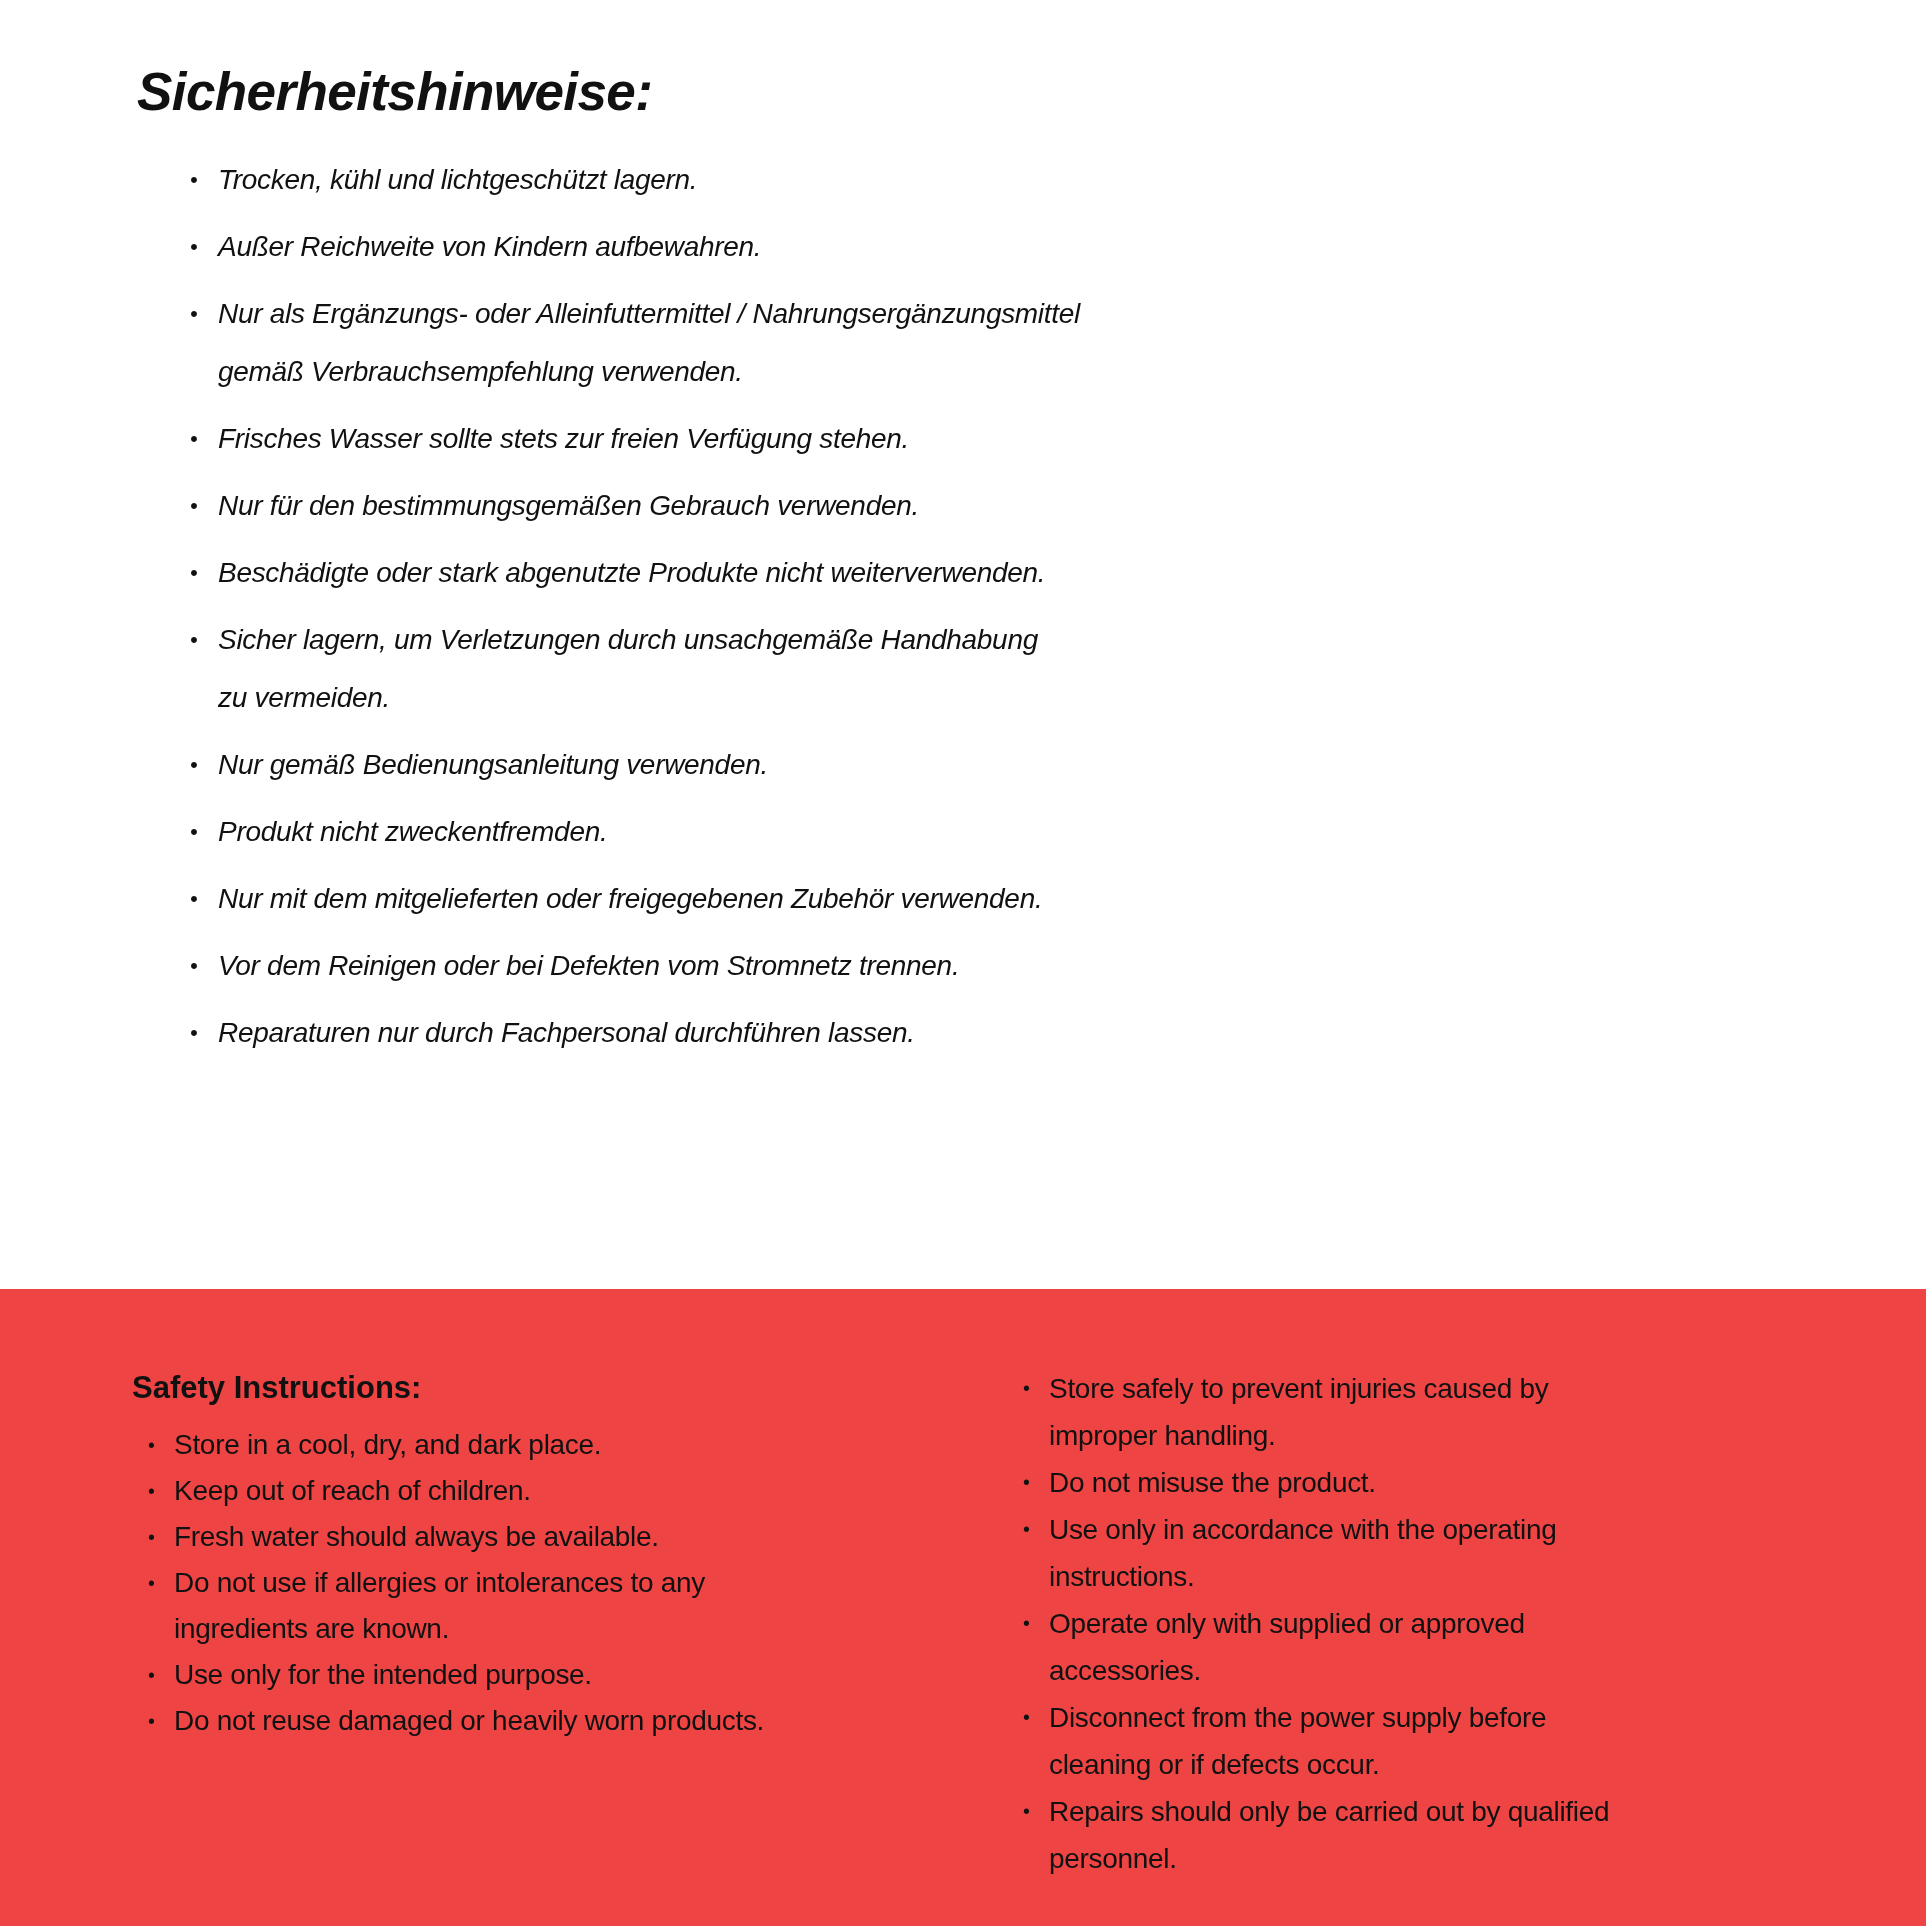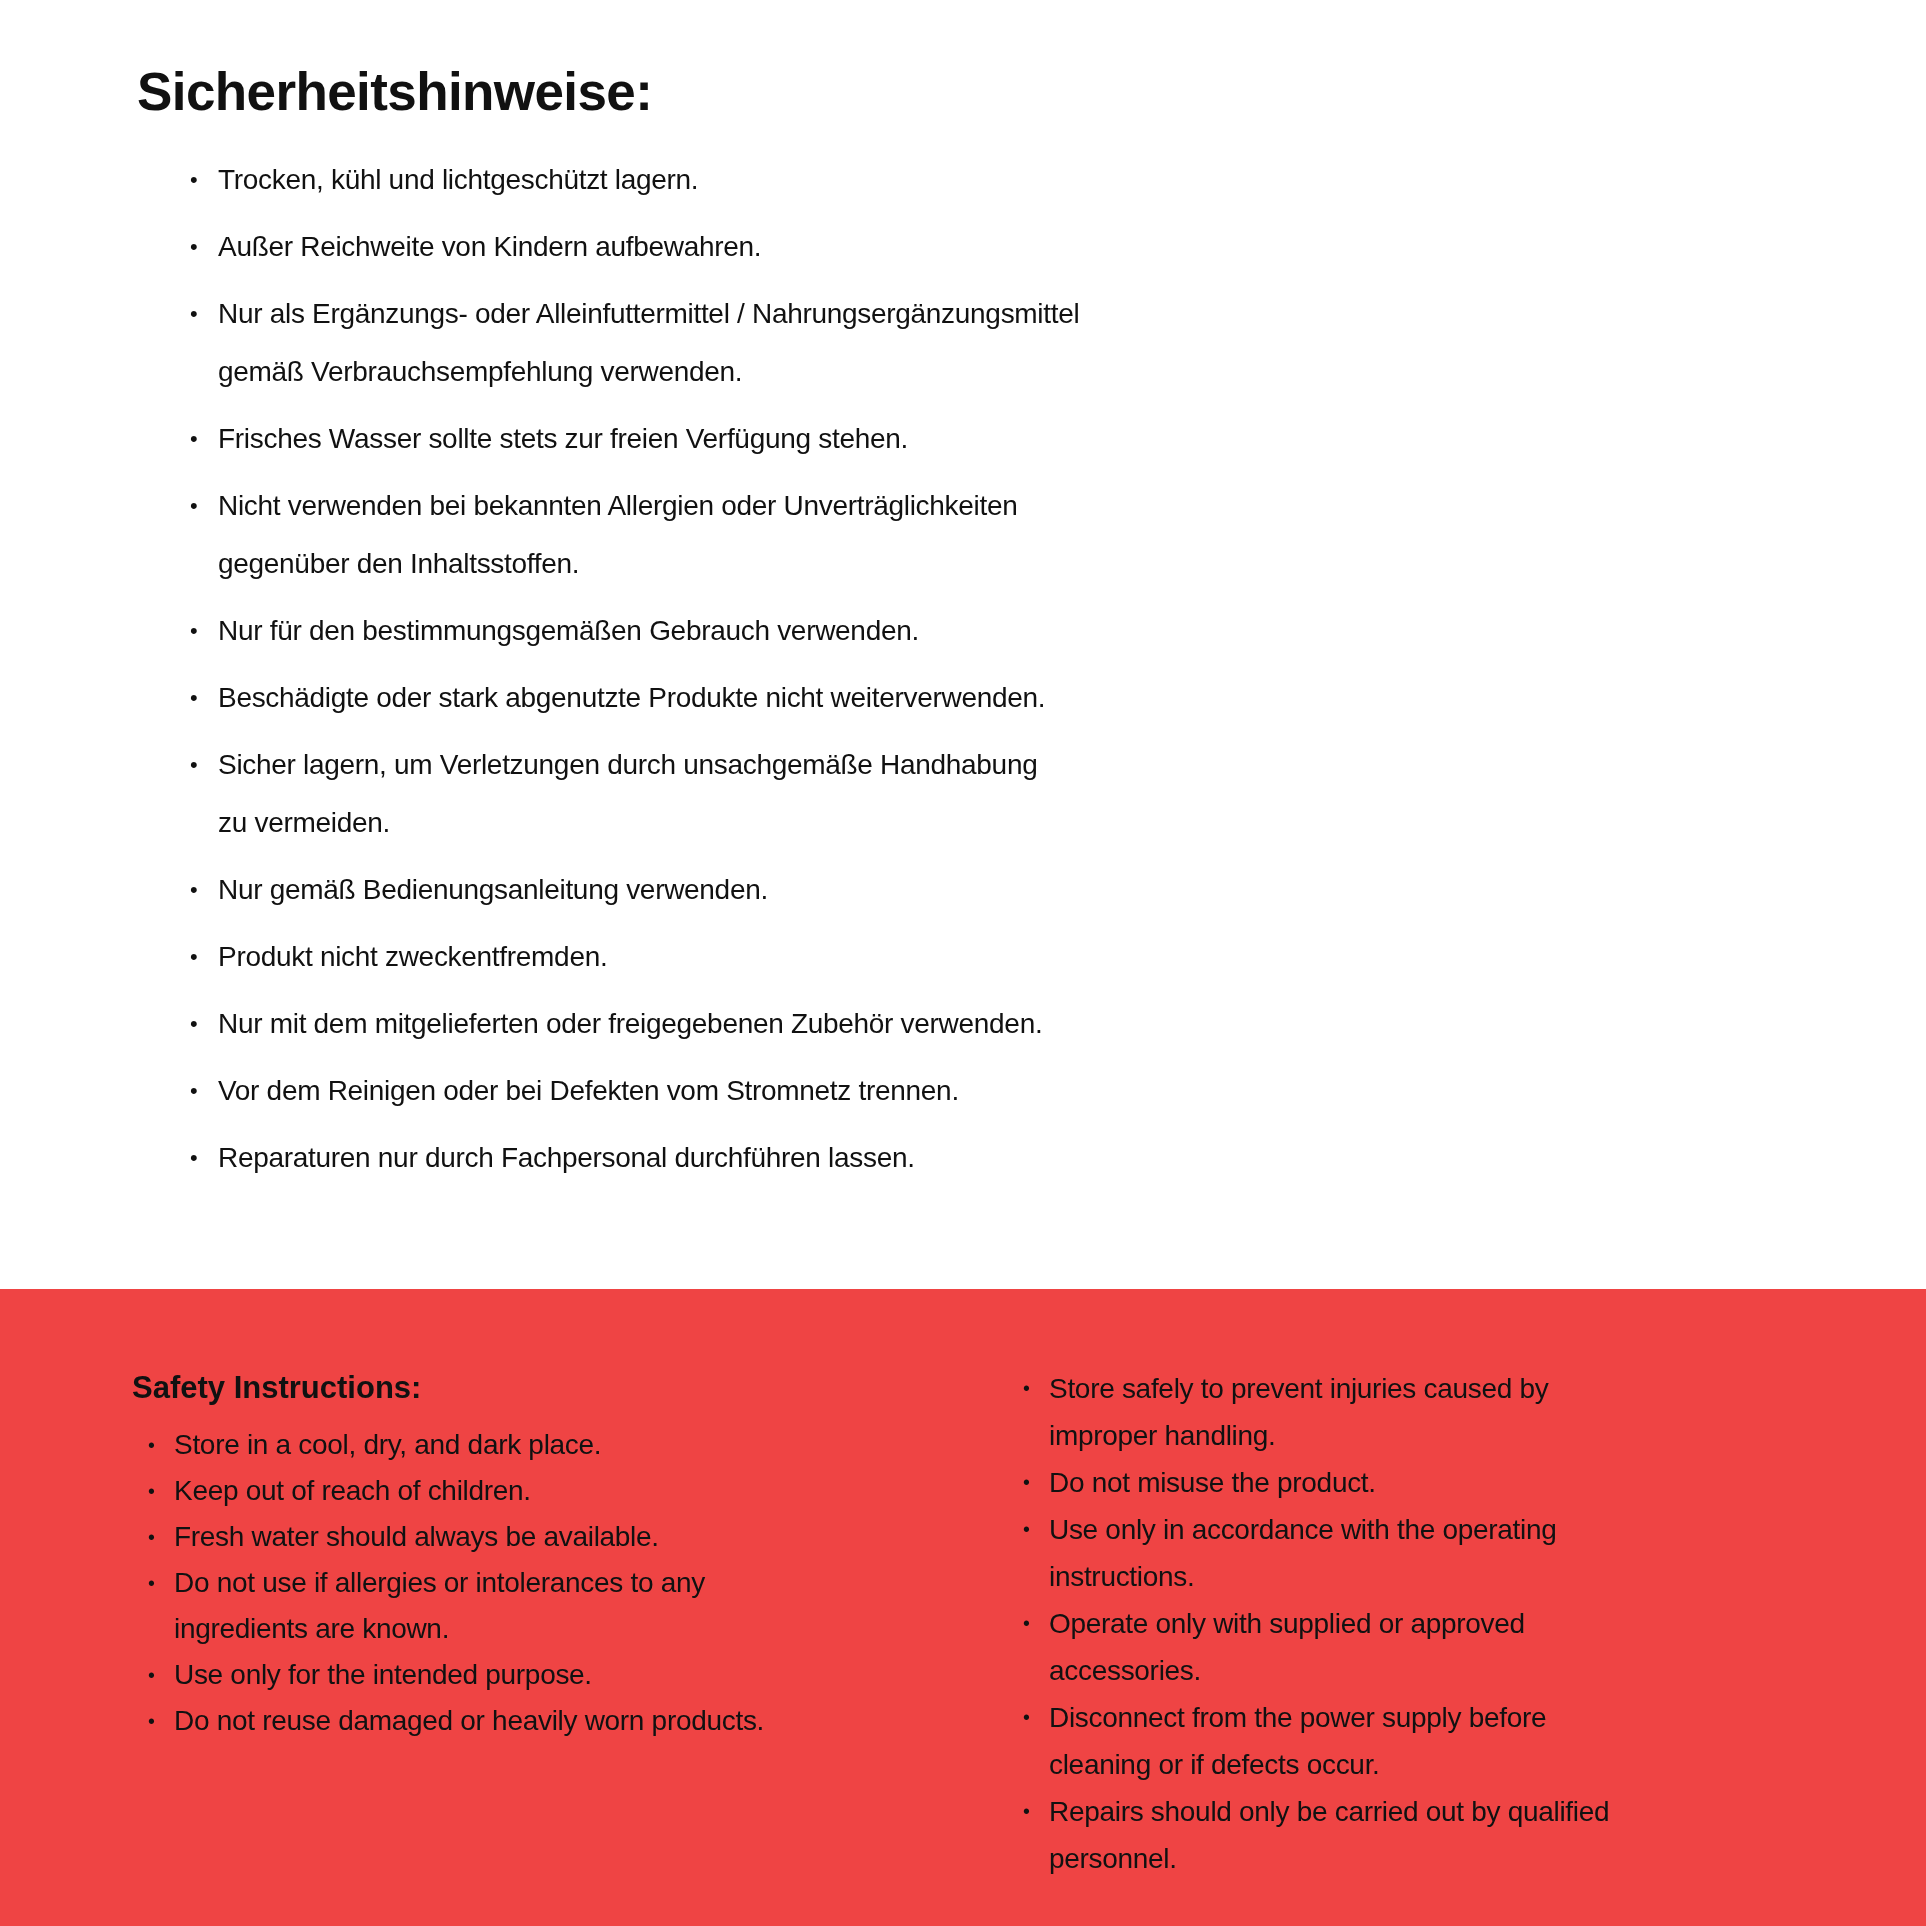--- a/index.html
+++ b/index.html
@@ -11,20 +11,21 @@
     font-family: "Liberation Sans", sans-serif;
     overflow: hidden;
   }
   main { width: 1926px; height: 1926px; }
 
   
   .german {
     box-sizing: border-box;
     height: 1289px;
     padding: 61px 103px 0 137px;
+    font-style: italic;
   }
   .german h1 {
     margin: 0 0 29px 0;
     font-size: 53px;
     line-height: 61px;
     font-weight: 700;
     letter-spacing: -0.6px;
   }
   .de-list {
     list-style: none;
@@ -89,22 +90,20 @@
 
 <main>
   <section class="german">
     <h1>Sicherheitshinweise:</h1>
     <ul class="de-list">
         <li>Trocken, kühl und lichtgeschützt lagern.</li>
         <li>Außer Reichweite von Kindern aufbewahren.</li>
         <li>Nur als Ergänzungs- oder Alleinfuttermittel / Nahrungsergänzungsmittel
 gemäß Verbrauchsempfehlung verwenden.</li>
         <li>Frisches Wasser sollte stets zur freien Verfügung stehen.</li>
-        <li>Nicht verwenden bei bekannten Allergien oder Unverträglichkeiten
-gegenüber den Inhaltsstoffen.</li>
         <li>Nur für den bestimmungsgemäßen Gebrauch verwenden.</li>
         <li>Beschädigte oder stark abgenutzte Produkte nicht weiterverwenden.</li>
         <li>Sicher lagern, um Verletzungen durch unsachgemäße Handhabung
 zu vermeiden.</li>
         <li>Nur gemäß Bedienungsanleitung verwenden.</li>
         <li>Produkt nicht zweckentfremden.</li>
         <li>Nur mit dem mitgelieferten oder freigegebenen Zubehör verwenden.</li>
         <li>Vor dem Reinigen oder bei Defekten vom Stromnetz trennen.</li>
         <li>Reparaturen nur durch Fachpersonal durchführen lassen.</li>
       </ul>

